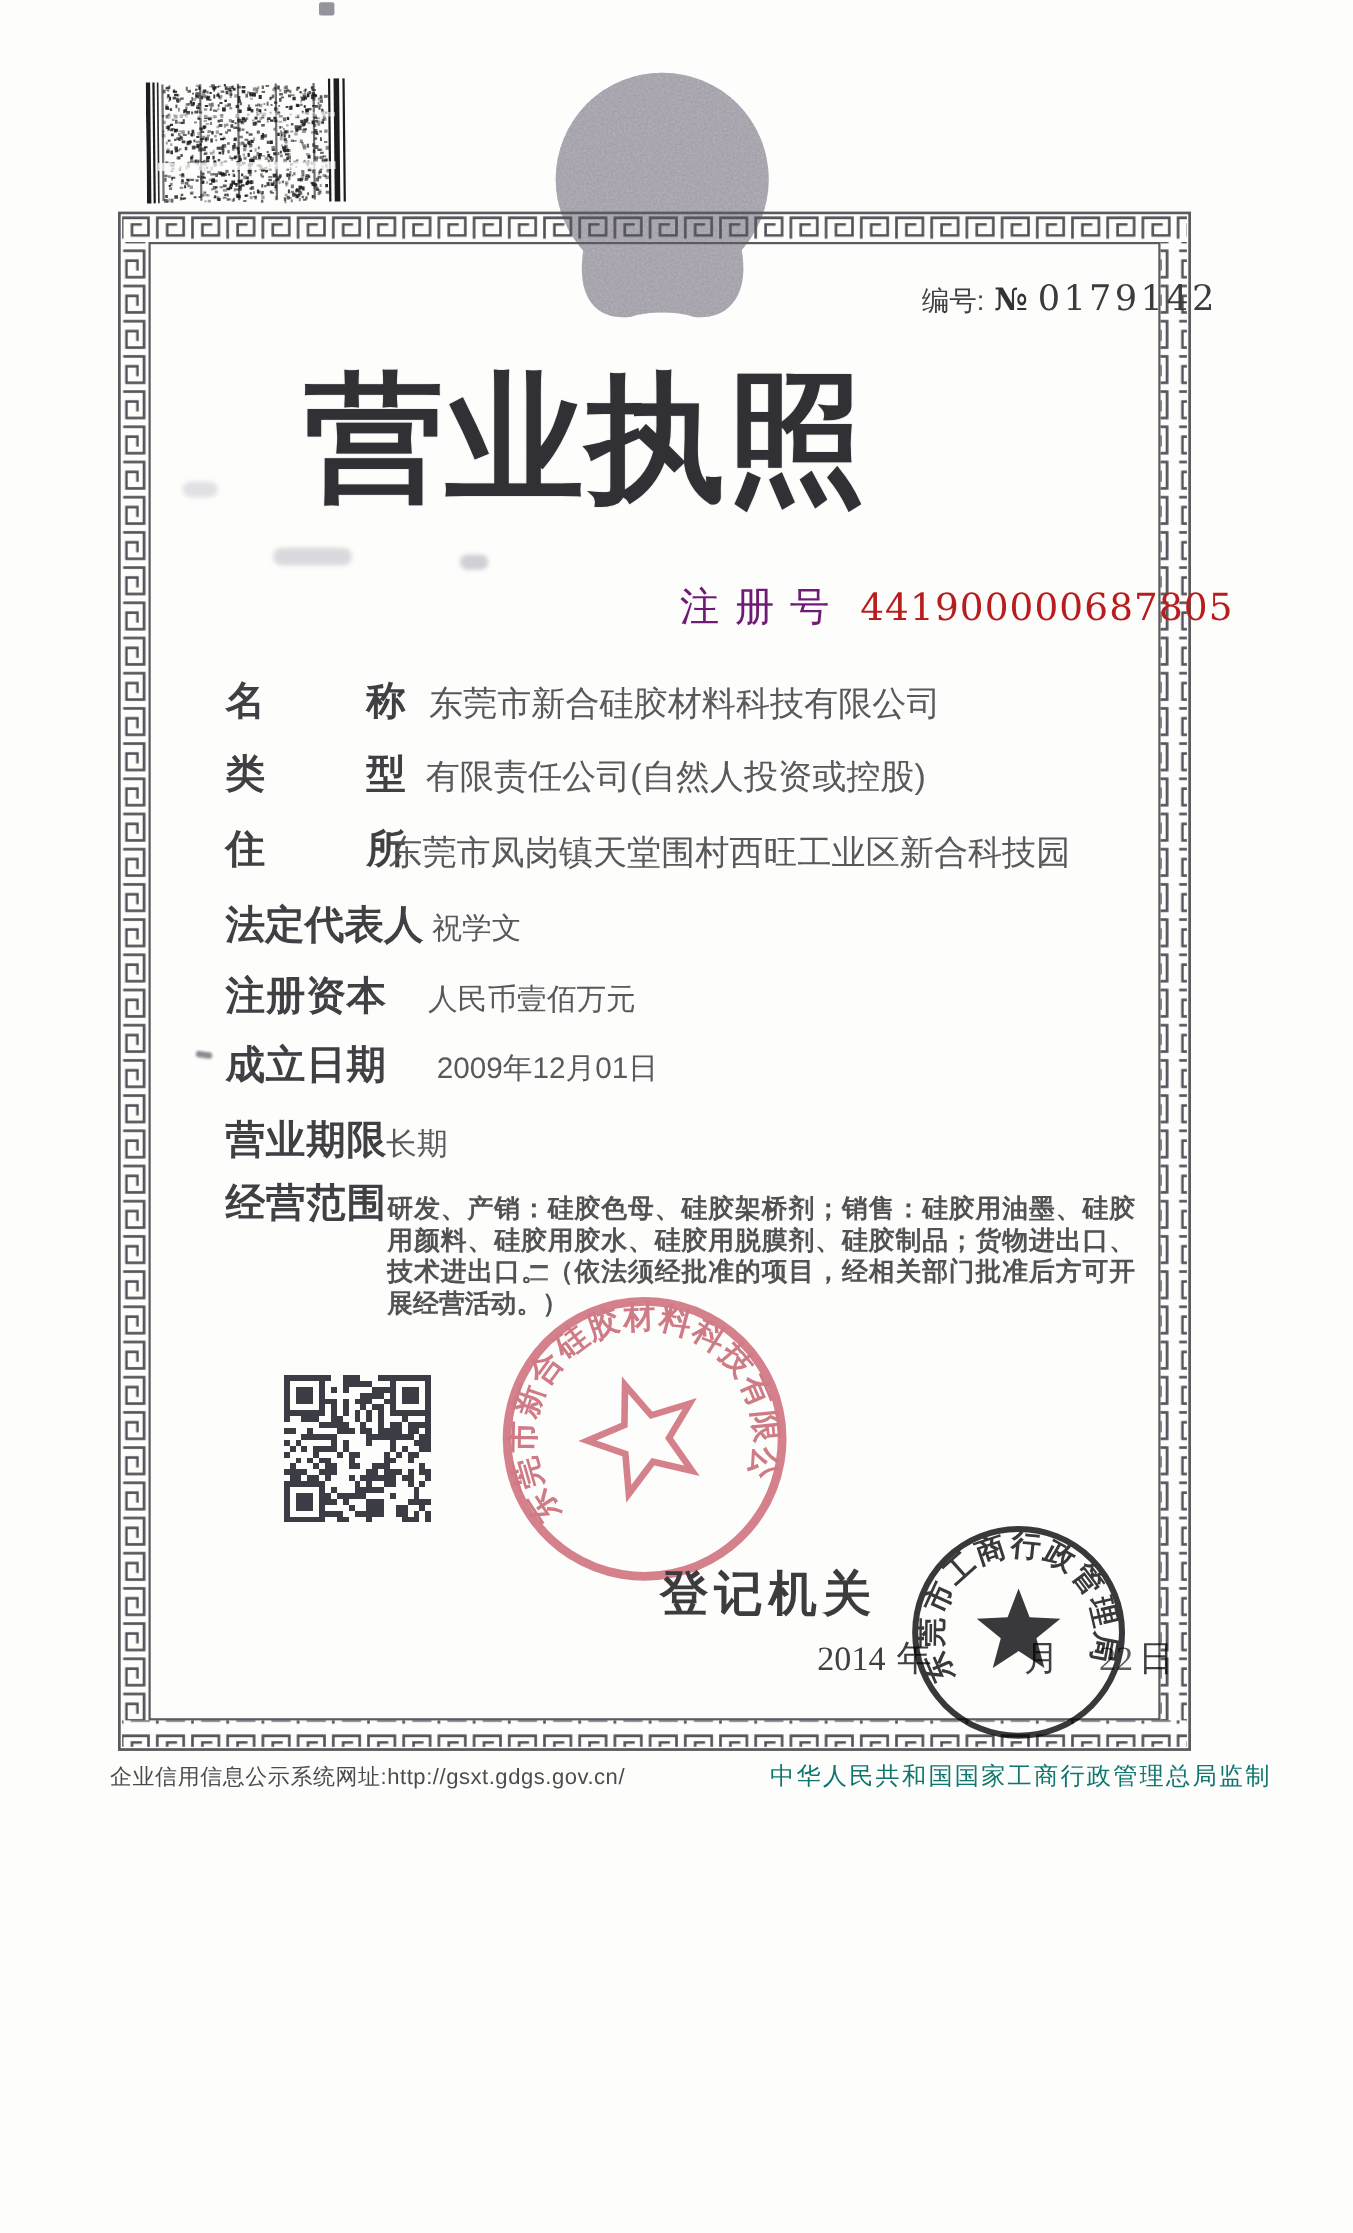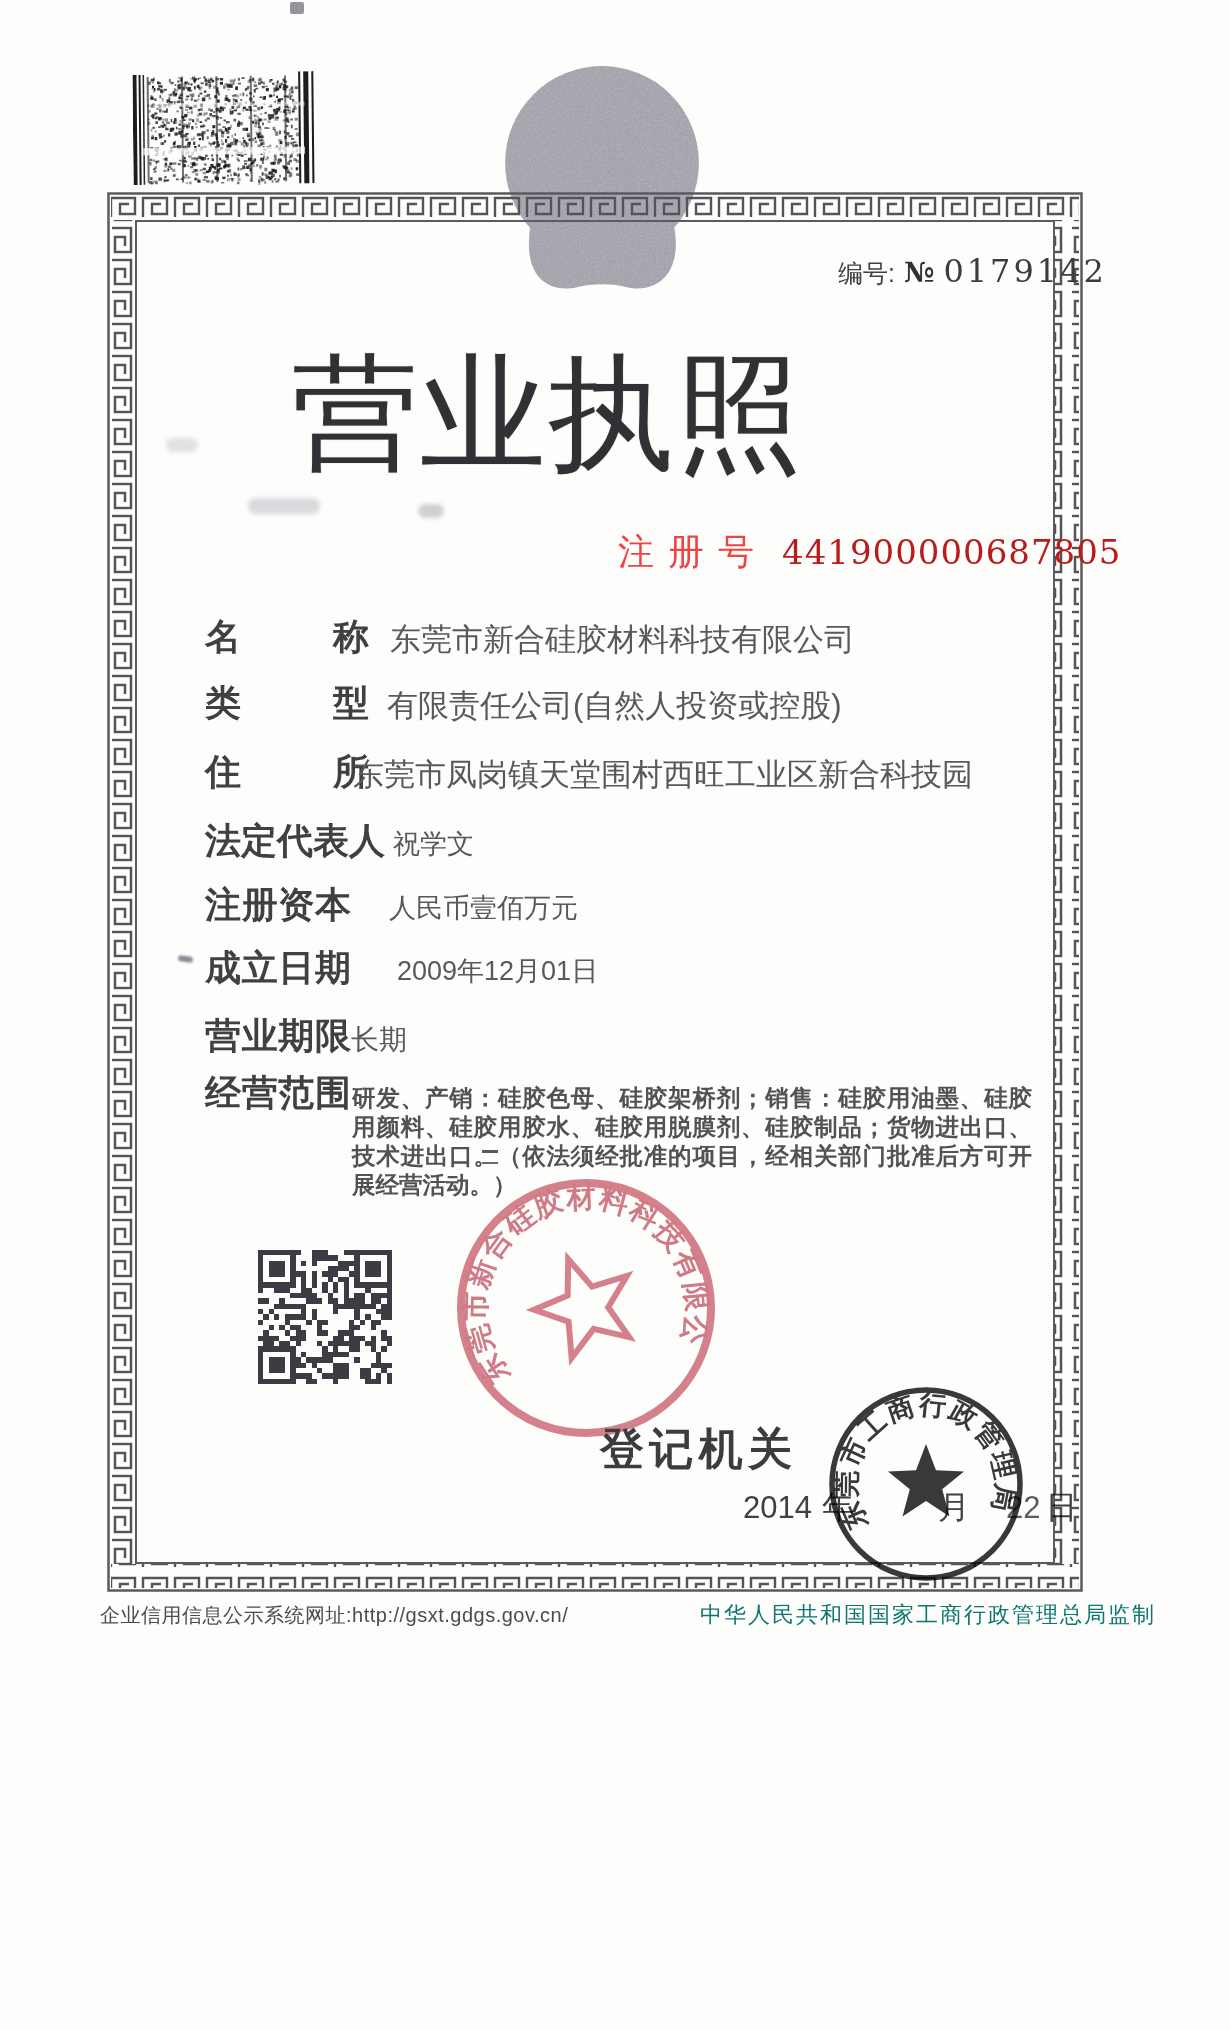--- a/index.html
+++ b/index.html
@@ -16,27 +16,27 @@
   
   .frame{position:absolute;left:107px;top:192px;width:976px;height:1400px;}
 
   
   .serial{position:absolute;left:838px;top:252px;display:flex;align-items:baseline;gap:9px;
           font-size:25px;color:#414144;justify-content:flex-end;}
   .serial .no-sign{font-family:"DejaVu Serif",serif;font-weight:bold;font-size:28px;color:#333336;}
   .serial .digits{font-family:"DejaVu Serif",serif;font-size:32px;letter-spacing:3px;color:#3c3c40;}
 
   
-  .title{position:absolute;left:276px;top:326px;margin:16px;font-size:126px;line-height:1.15;
-         font-weight:400;letter-spacing:2px;color:#313135;white-space:nowrap;
+  .title{position:absolute;left:276px;top:326px;margin:1px;font-size:126px;line-height:1.15;
+         font-weight:700;letter-spacing:2px;color:#313135;white-space:nowrap;
          text-shadow:0 0 1px rgba(50,50,55,.55);}
 
   
   .regline{position:absolute;left:618px;top:528px;display:flex;align-items:baseline;}
-  .regline .reg-label{font-size:36px;letter-spacing:14px;color:#ef4444;font-weight:500;}
+  .regline .reg-label{font-size:36px;letter-spacing:14px;color:#701a75;font-weight:500;}
   .regline .reg-number{font-family:"DejaVu Serif",serif;font-size:34px;letter-spacing:1px;
                        margin-left:14px;color:#b91c1c;}
 
   
   .field-row{position:absolute;left:205px;width:880px;}
   .f-label{display:flex;justify-content:space-between;font-size:36px;font-weight:600;color:#404044;}
   .n2 .f-label{width:164px;}
   .n4 .f-label{width:146px;}
   .n5 .f-label{width:176px;}
   .f-value{position:absolute;top:6px;font-size:30px;color:#59595c;white-space:nowrap;}
@@ -58,21 +58,21 @@
   .red-seal{position:absolute;left:451px;top:1173px;width:270px;height:270px;
             mix-blend-mode:multiply;opacity:.82;}
   .black-seal{position:absolute;left:816px;top:1374px;width:220px;height:220px;
               mix-blend-mode:multiply;opacity:.9;}
 
   
   .registrar{position:absolute;left:600px;top:1420px;width:192px;display:flex;
              justify-content:space-between;font-size:44px;font-weight:600;color:#3c3c3f;}
   .dateline{position:absolute;left:743px;top:1486px;display:flex;align-items:baseline;
             font-size:32px;color:#404044;mix-blend-mode:multiply;}
-  .dateline .num{font-family:Liberation Sans, sans-serif;font-size:31px;}
+  .dateline .num{font-family:Liberation Serif, serif;font-size:31px;}
   .dateline .g1{margin-left:10px;}
   .dateline .g2{margin-left:84px;}
   .dateline .g3{margin-left:36px;opacity:.85;}
   .dateline .g4{margin-left:5px;}
 
   
   .footer-left{position:absolute;left:100px;top:1602px;font-size:20px;letter-spacing:.5px;color:#4c4c4f;}
   .footer-right{position:absolute;left:700px;top:1600px;font-size:22px;letter-spacing:2px;color:#0f766e;}
 
   

